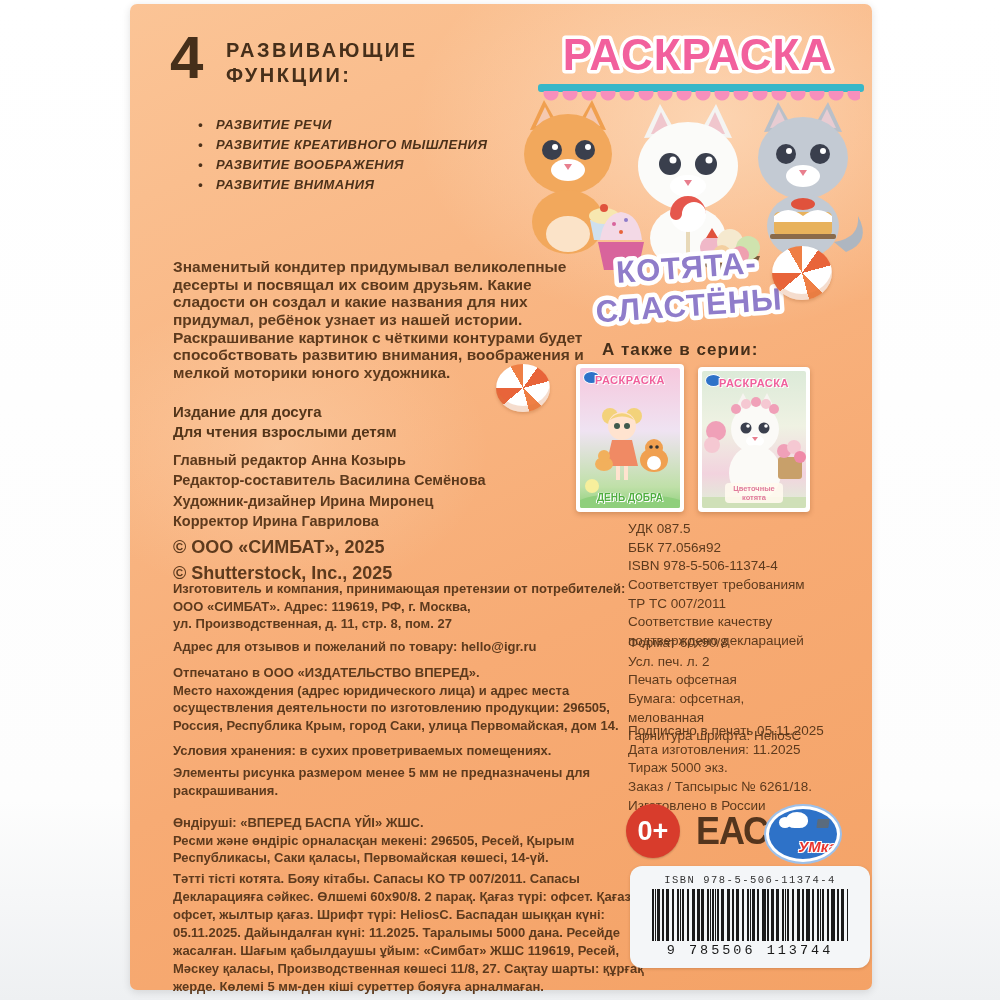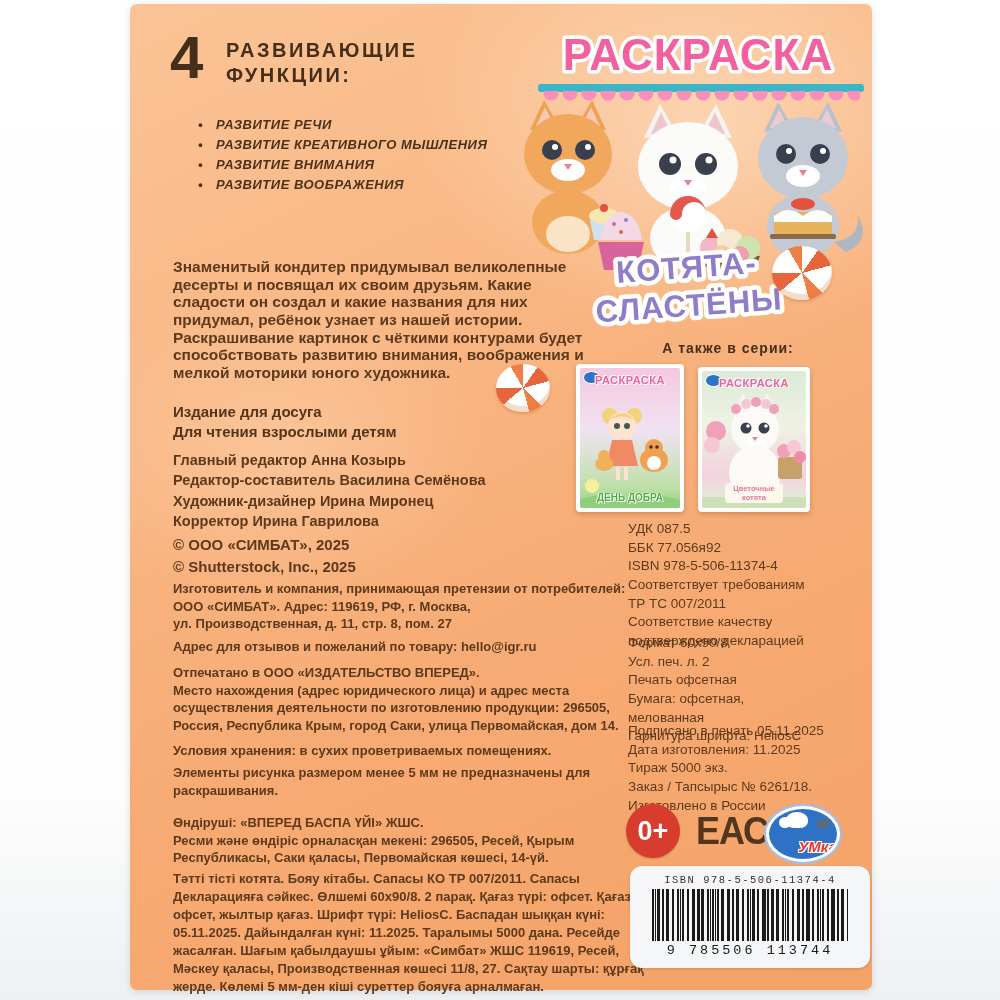--- a/index.html
+++ b/index.html
@@ -23,21 +23,21 @@
   
   .big-num{left:40px;top:24px;font-size:60px;font-weight:800;color:#462f1a;line-height:1;}
   .dev-title{left:96px;top:34px;font-size:20px;font-weight:800;color:#462f1a;letter-spacing:2.5px;line-height:1.25;}
   .bullets{left:68px;top:112px;width:372px;}
   .bullet-item{position:relative;padding-left:18px;font-size:13px;font-weight:800;color:#4c311a;letter-spacing:.5px;line-height:1.32;margin-bottom:3px;font-style:italic;}
   .bullet-item::before{content:"•";position:absolute;left:0;top:0;}
   .annotation{left:43px;top:254px;width:424px;font-size:15.5px;font-weight:700;line-height:1.14;}
   .edition{left:43px;top:398px;font-size:15px;font-weight:800;line-height:1.35;color:#53351a;}
   .credits{left:43px;top:446px;font-size:14.5px;font-weight:700;line-height:1.4;}
   .credits b{font-weight:800;}
-  .copyright{left:43px;top:530px;font-size:15px;font-weight:700;line-height:1.45;}
+  .copyright{left:43px;top:530px;font-size:18px;font-weight:700;line-height:1.45;}
   .blk{font-size:13px;font-weight:700;line-height:1.35;}
   .manufacturer{left:43px;top:576px;width:470px;}
   .feedback{left:43px;top:634px;width:470px;}
   .printed{left:43px;top:660px;width:480px;}
   .storage{left:43px;top:738px;width:480px;}
   .small-el{left:43px;top:760px;width:470px;}
   .kz-prod{left:43px;top:810px;width:470px;}
   .kz-info{left:43px;top:866px;width:480px;line-height:1.38;}
   
   .title-svg{left:398px;top:18px;}
@@ -45,21 +45,21 @@
   .garland::after{content:"";position:absolute;left:4px;top:7px;width:318px;height:14px;
     background:radial-gradient(circle at 9px 2px,#f78fbc 7px,rgba(0,0,0,0) 8px);background-size:19px 14px;background-repeat:repeat-x;}
   .kittens{left:372px;top:88px;}
   .badge{left:428px;top:240px;transform:rotate(-4deg);}
   .candy{border-radius:50%;
     background:conic-gradient(#ffffff 0 35deg,#e8643a 35deg 75deg,#ffffff 75deg 135deg,#ef7f45 135deg 165deg,#ffffff 165deg 230deg,#e8643a 230deg 270deg,#ffffff 270deg 330deg,#ef7f45 330deg 360deg);
     box-shadow:inset 0 -6px 0 rgba(214,120,60,.25),0 2px 3px rgba(150,80,30,.25);}
   .candy-a{left:642px;top:242px;width:60px;height:54px;}
   .candy-b{left:366px;top:360px;width:54px;height:48px;}
   
-  .series-head{left:448px;top:336px;width:300px;text-align:center;font-size:14px;font-weight:800;color:#462f1a;letter-spacing:1px;}
+  .series-head{left:472px;top:336px;width:300px;font-size:17px;font-weight:800;color:#462f1a;letter-spacing:1px;}
   .cover-card{background:#fff;border-radius:4px;box-shadow:0 2px 5px rgba(120,60,20,.3);padding:4px;}
   .cover1{left:446px;top:360px;width:100px;height:140px;}
   .cover2{left:568px;top:363px;width:104px;height:137px;}
   .cover-inner{position:relative;width:100%;height:100%;border-radius:2px;overflow:hidden;}
   .cover1 .cover-inner{background:linear-gradient(180deg,#f6c8dd 0%,#efe3f2 45%,#bfe0a8 85%,#8fcf7c 100%);}
   .cover2 .cover-inner{background:linear-gradient(180deg,#dcead8 0%,#eff2e3 40%,#f2d3de 75%,#dff0d8 100%);}
   .mini-logo{position:absolute;left:3px;top:3px;width:15px;height:11px;background:#2e72c8;border:1px solid #fff;border-radius:50%;}
   .mini-title{position:absolute;top:6px;width:100%;text-align:center;font-size:11px;font-weight:800;color:#f0609c;letter-spacing:.5px;
     text-shadow:0 0 2px #fff,1px 1px 0 #fff,-1px -1px 0 #fff;}
   .mini-caption{position:absolute;bottom:5px;width:100%;text-align:center;font-weight:800;}
@@ -98,22 +98,22 @@
 
 <div class="page">
 
   <div class="abs big-num">4</div>
   <div class="abs dev-title pre">РАЗВИВАЮЩИЕ
 ФУНКЦИИ:</div>
 
   <div class="abs bullets">
     <div class="bullet-item">РАЗВИТИЕ РЕЧИ</div>
     <div class="bullet-item">РАЗВИТИЕ КРЕАТИВНОГО МЫШЛЕНИЯ</div>
+    <div class="bullet-item">РАЗВИТИЕ ВООБРАЖЕНИЯ</div>
     <div class="bullet-item">РАЗВИТИЕ ВНИМАНИЯ</div>
-    <div class="bullet-item">РАЗВИТИЕ ВООБРАЖЕНИЯ</div>
   </div>
 
   <div class="abs edition pre">Издание для досуга
 Для чтения взрослыми детям</div>
   <div class="abs annotation brown">Знаменитый кондитер придумывал великолепные десерты и посвящал их своим друзьям. Какие сладости он создал и какие названия для них придумал, ребёнок узнает из нашей истории. Раскрашивание картинок с чёткими контурами будет способствовать развитию внимания, воображения и мелкой моторики юного художника.</div>
 
   <div class="abs credits brown">
     <div><span>Главный редактор </span><b>Анна Козырь</b></div>
     <div><span>Редактор-составитель </span><b>Василина Семёнова</b></div>
     <div><span>Художник-дизайнер </span><b>Ирина Миронец</b></div>

